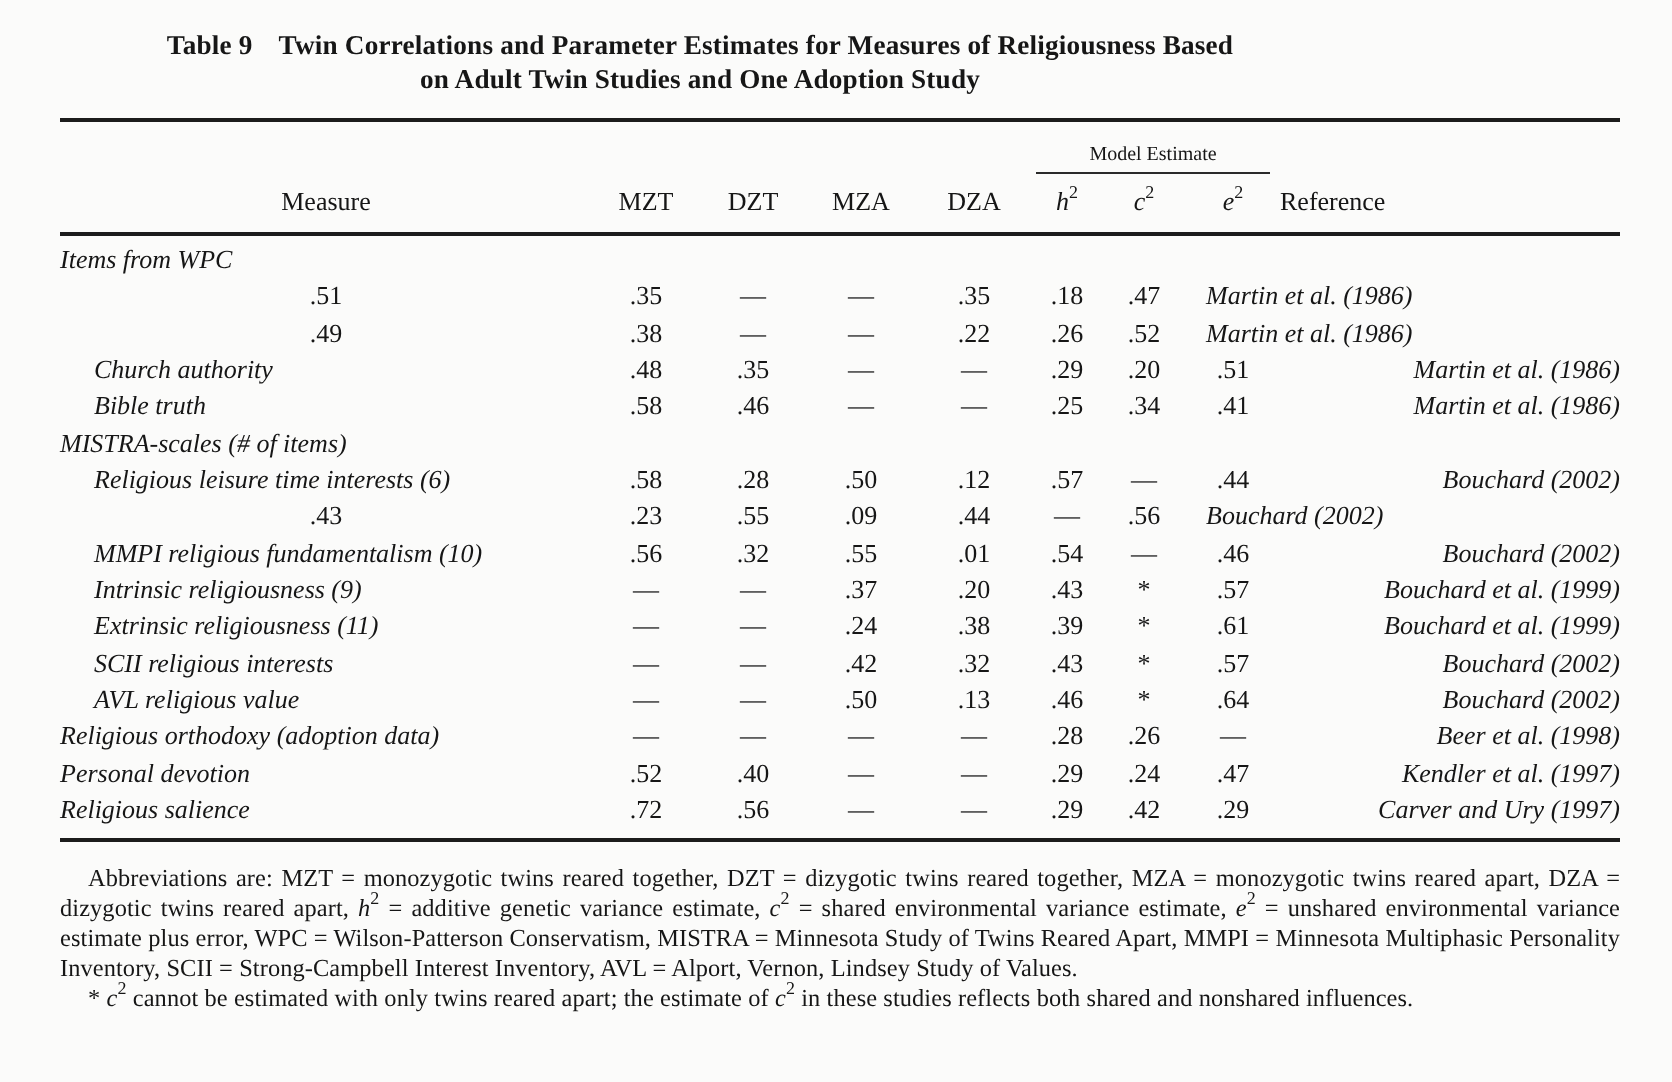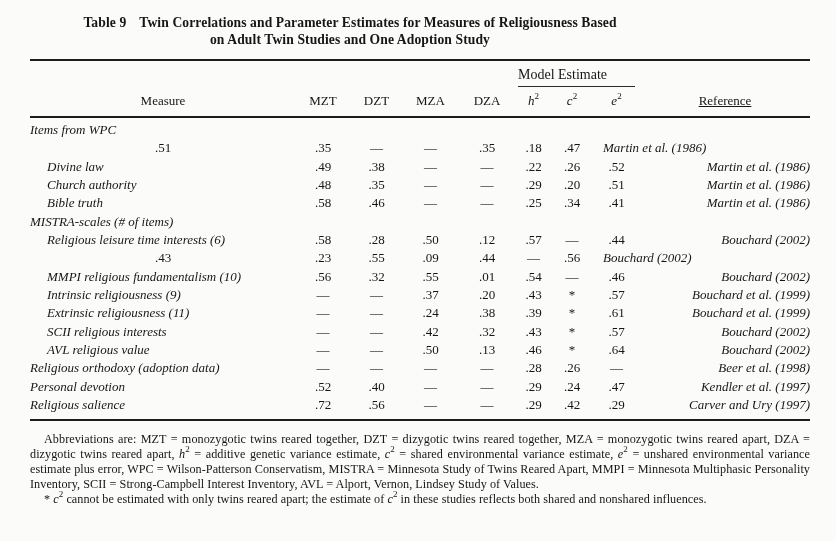--- a/index.html
+++ b/index.html
@@ -36,29 +36,29 @@
 
   
   .grid-row {
     display: grid;
     grid-template-columns: 266px 54px 53px 55px 58px 35px 42px 47px 170px;
     align-items: baseline;
   }
   .spanner-row { padding-top: 5px; height: 26px; align-items: end; }
   .spanner-cell {
     grid-column: 6 / 9;
-    text-align: left;
-    font-size: 14px;
+    text-align: center;
+    font-size: 10px;
     border-bottom: 1.5px solid #2a2a2a;
     padding-bottom: 3px;
     margin: 0 5px 0 2px;
   }
   .head-row { padding: 6px 0 7px; font-size: 13px; }
   .head-cell { text-align: center; }
-  .head-cell.ref { text-align: center; text-decoration: underline; }
+  .head-cell.ref { text-align: left; }
   .var-letter { font-style: italic; }
   sup { font-size: 9px; position: relative; top: -1px; line-height: 0; }
 
   
   .tbody { padding: 3px 0 4px; }
   .trow { line-height: 18.35px; font-size: 13px; }
   .cell.measure { text-align: left; white-space: nowrap; font-style: italic; }
   .cell.measure.indent { padding-left: 17px; }
   .cell.num { text-align: center; }
   .cell.ref { text-align: right; padding-left: 10px; white-space: nowrap; font-style: italic; }
@@ -121,21 +121,20 @@
     <div class="cell num">.51</div>
     <div class="cell num">.35</div>
     <div class="cell num">—</div>
     <div class="cell num">—</div>
     <div class="cell num">.35</div>
     <div class="cell num">.18</div>
     <div class="cell num">.47</div>
     <div class="cell ref">Martin et al. (1986)</div>
   </div>
         <div class="grid-row trow">
-    <div class="cell measure indent">Divine law</div>
     <div class="cell num">.49</div>
     <div class="cell num">.38</div>
     <div class="cell num">—</div>
     <div class="cell num">—</div>
     <div class="cell num">.22</div>
     <div class="cell num">.26</div>
     <div class="cell num">.52</div>
     <div class="cell ref">Martin et al. (1986)</div>
   </div>
         <div class="grid-row trow">

